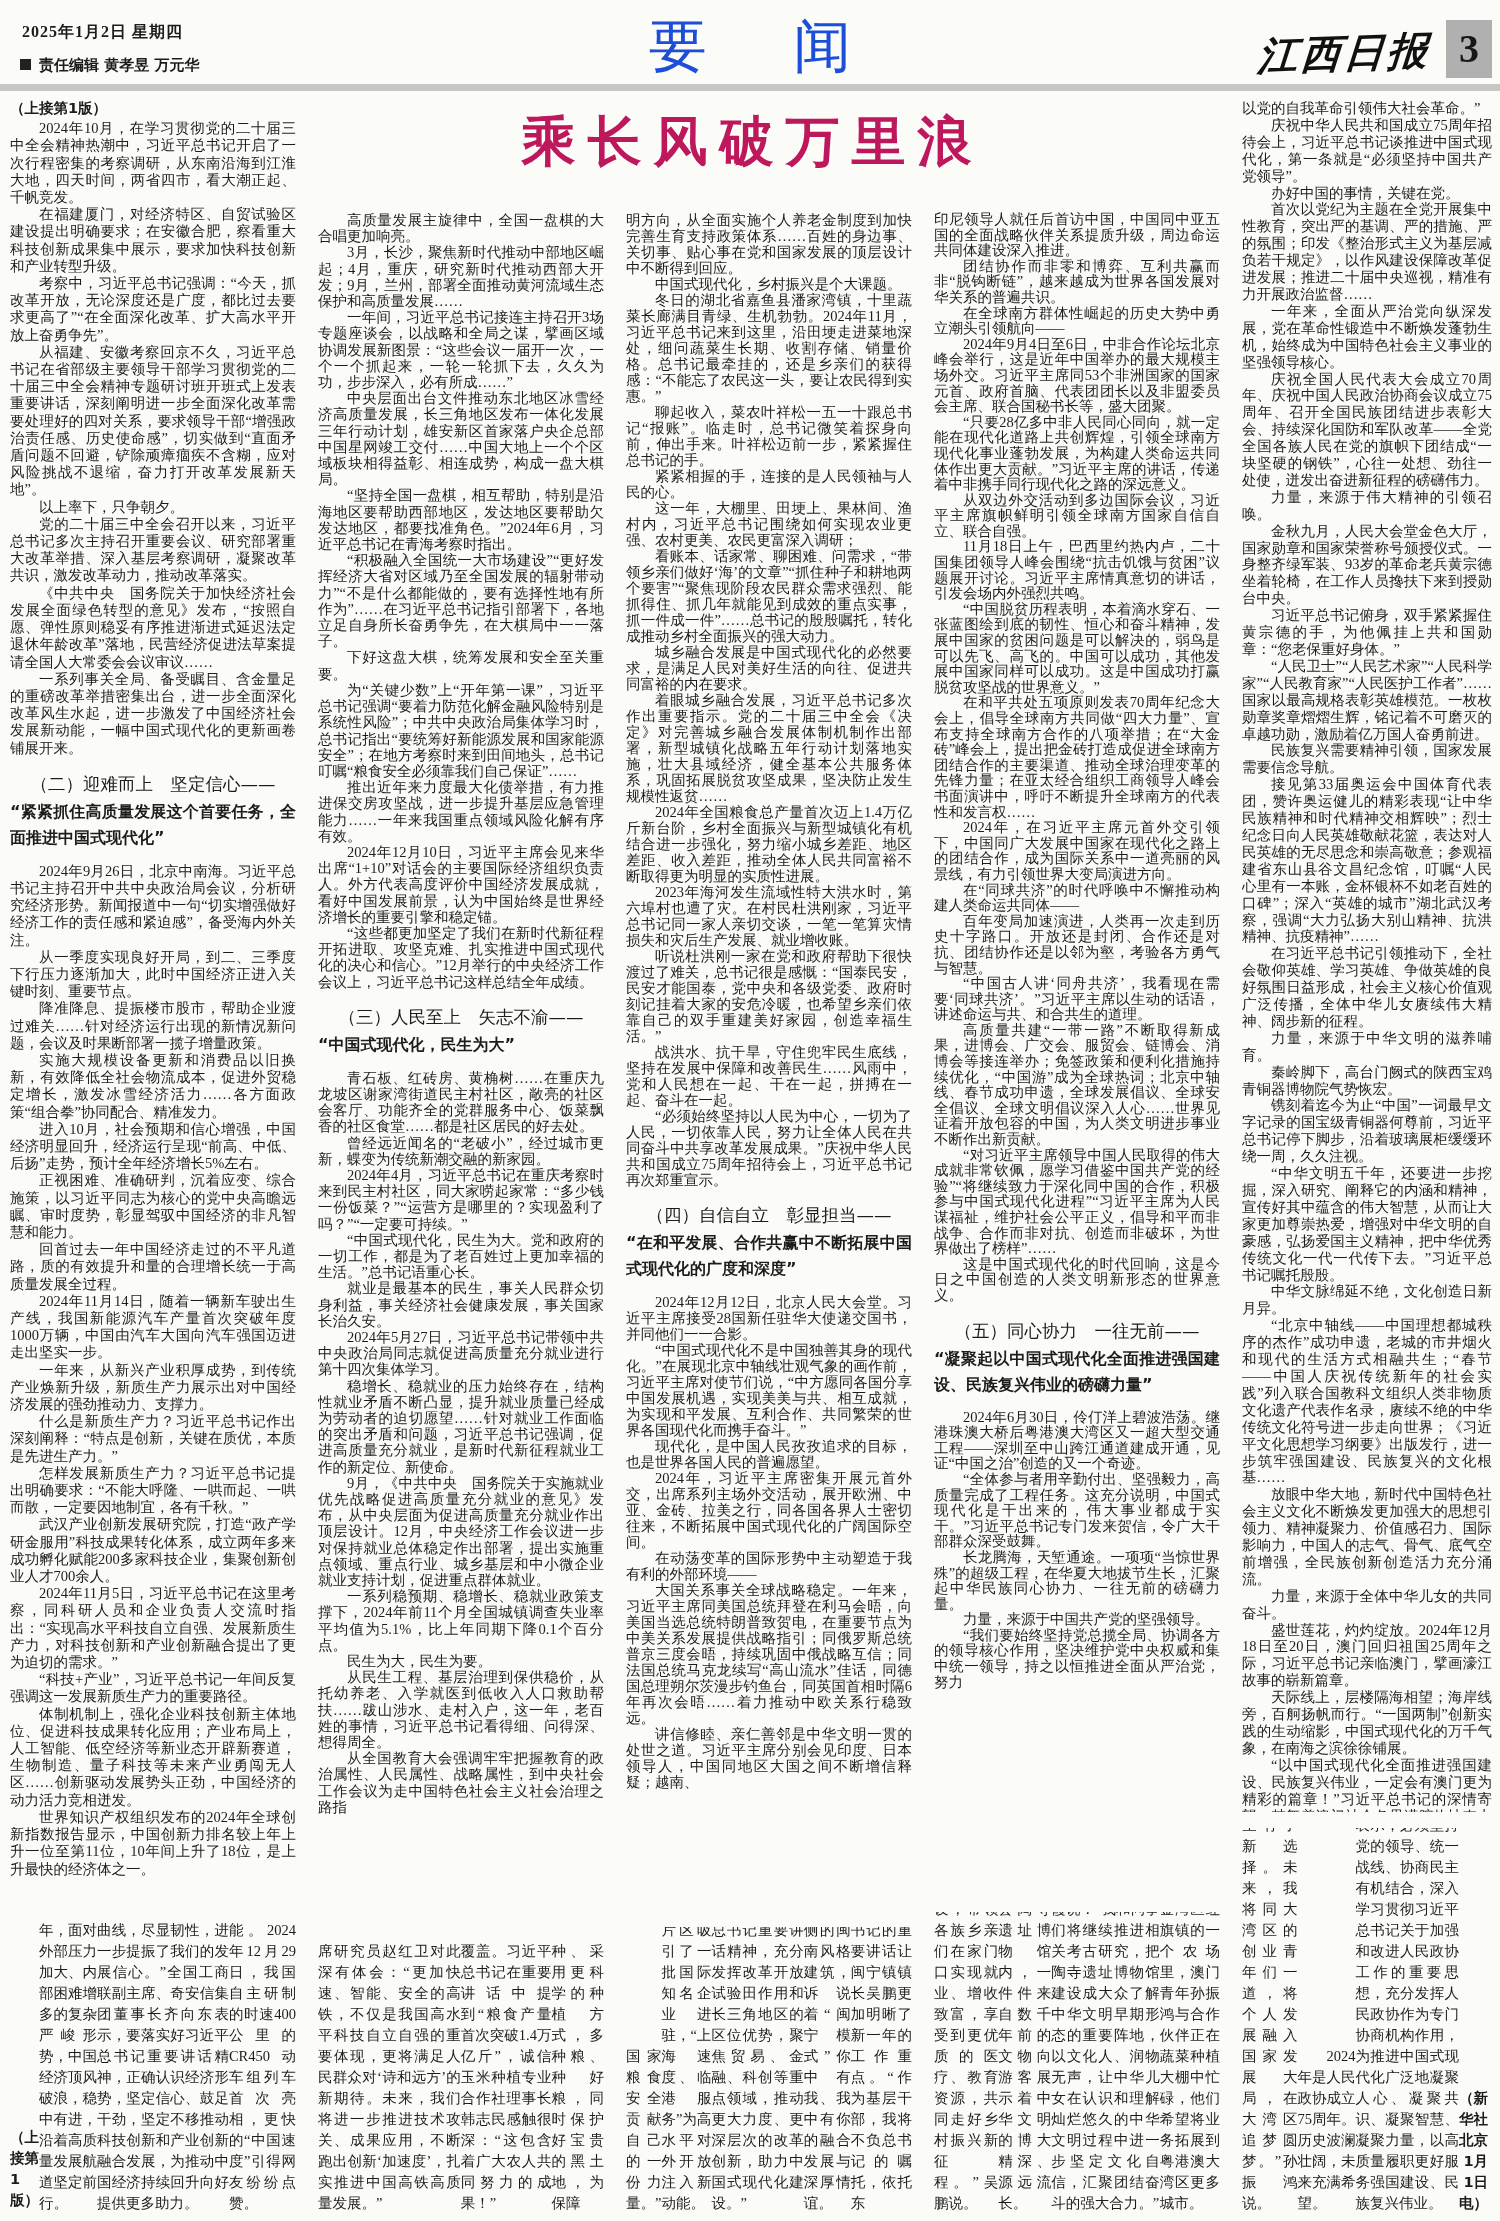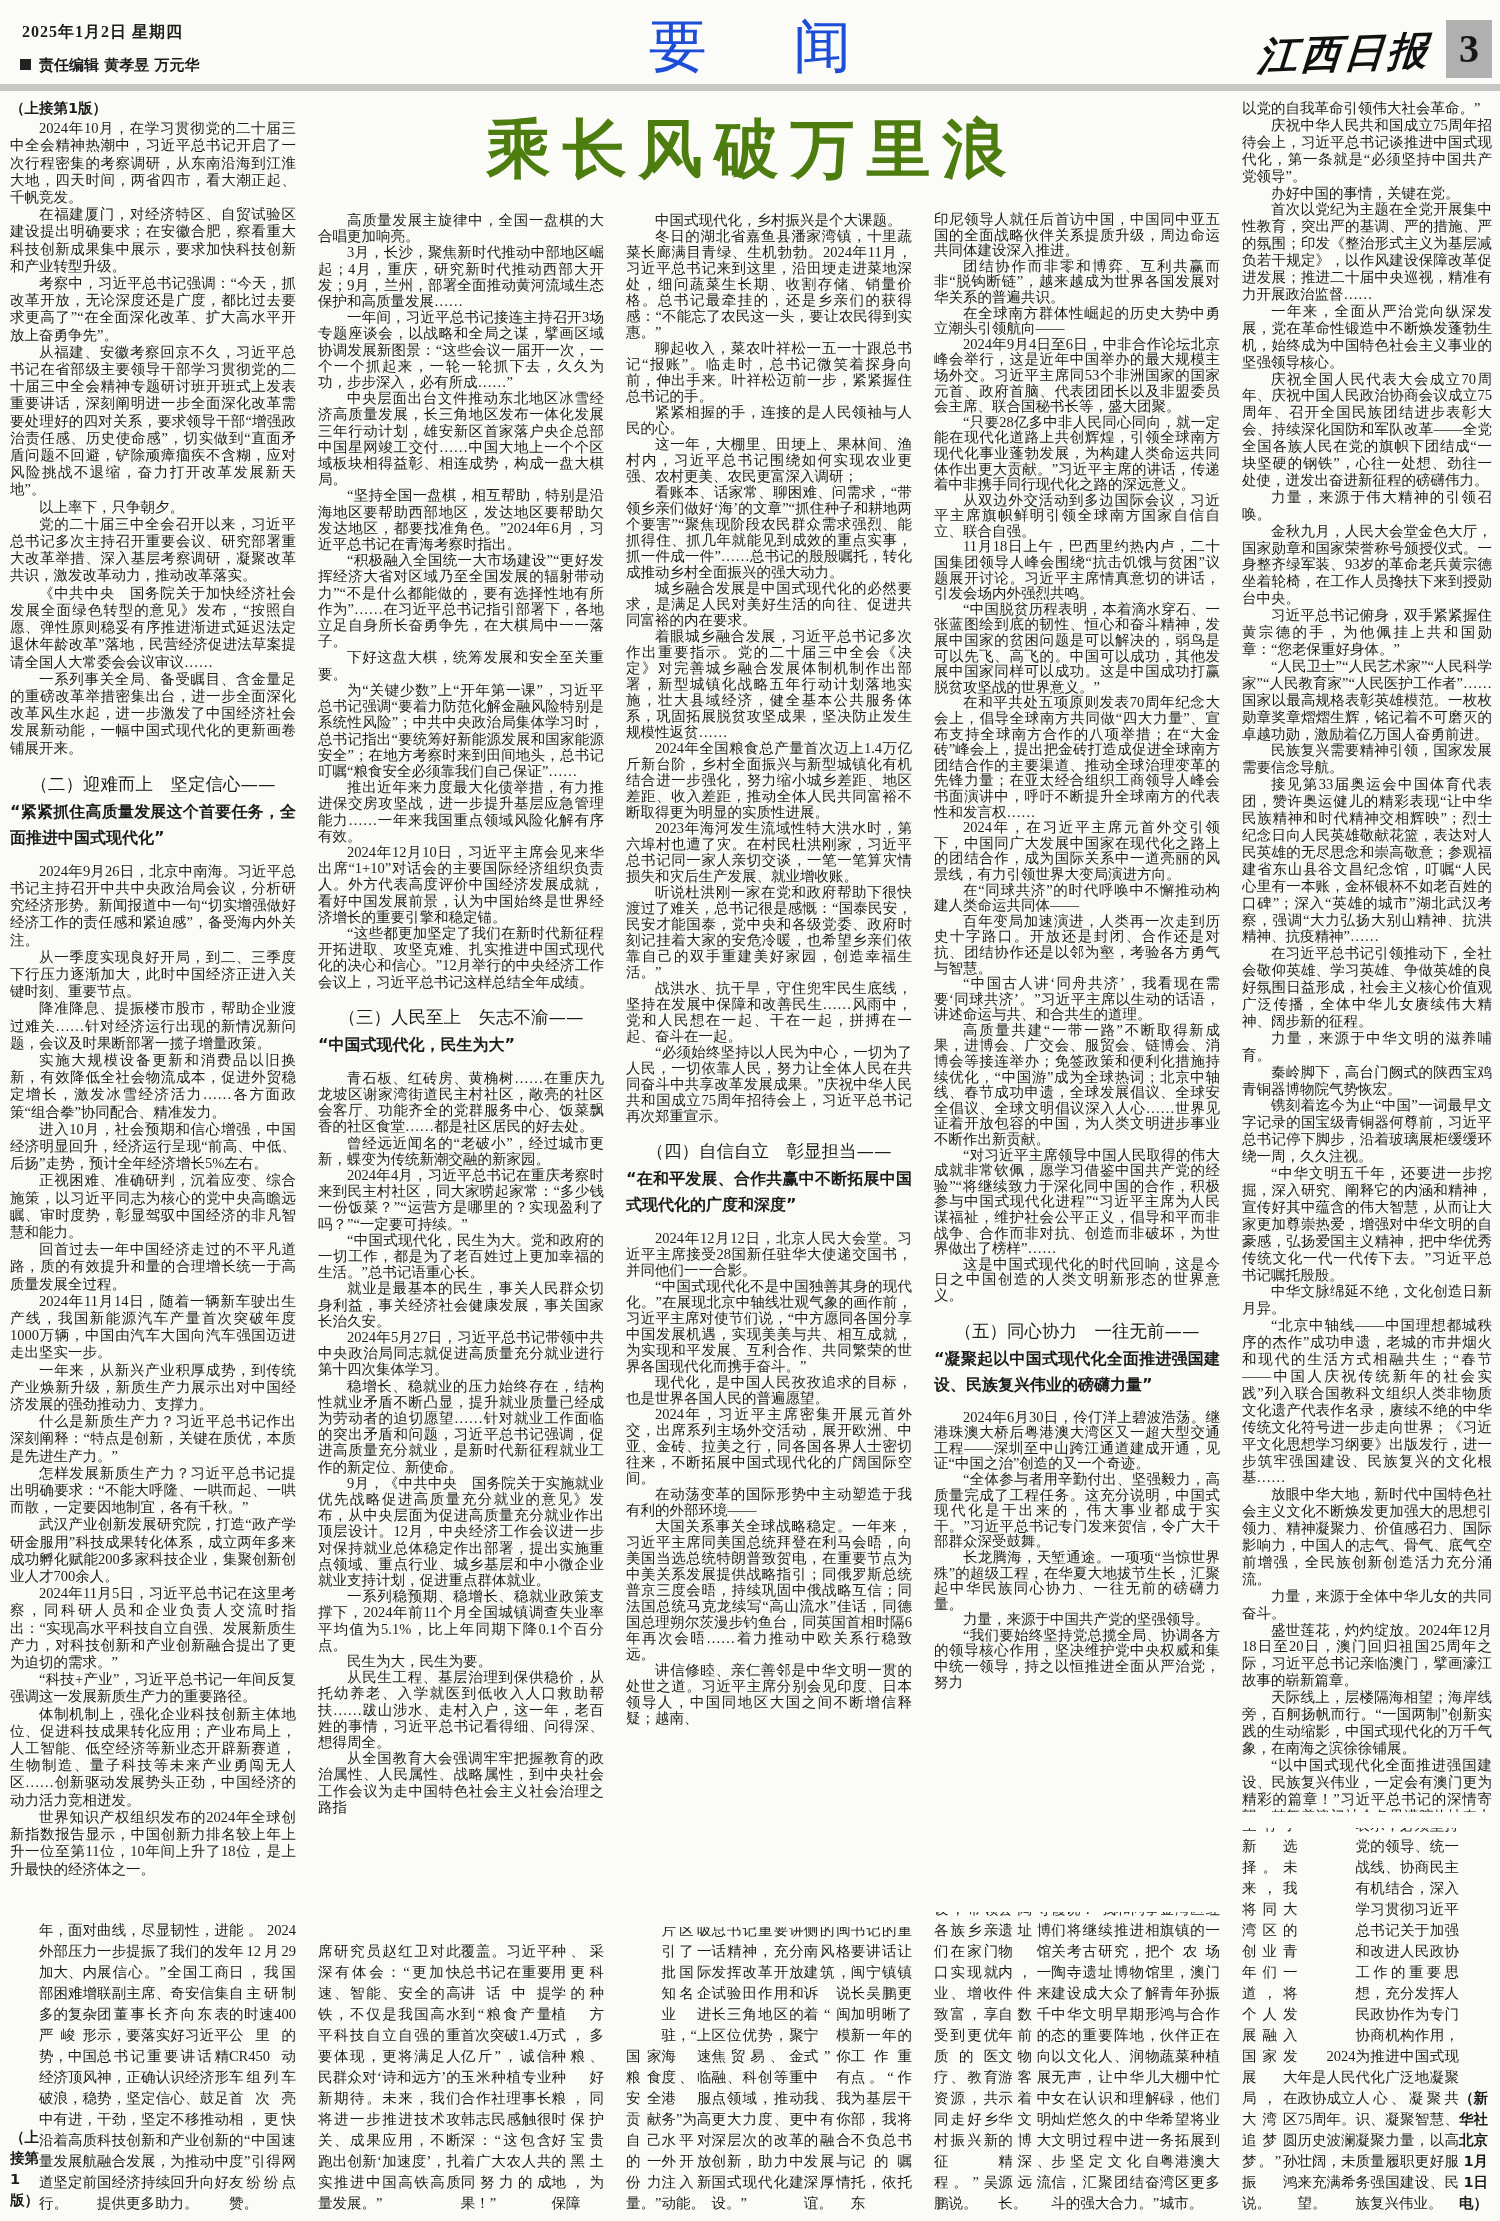--- a/index.html
+++ b/index.html
@@ -15,21 +15,21 @@
                 font-family:"DejaVu Sans","Liberation Sans",sans-serif;}
   .mast-paper{position:absolute;right:70px;top:26px;font-size:40px;font-weight:bold;font-style:italic;
               transform:skewX(-6deg) rotate(-2deg);letter-spacing:3px;color:#111;
               font-family:"DejaVu Serif","Liberation Serif",serif;}
   .mast-pagenum{position:absolute;right:8px;top:20px;width:46px;height:58px;background:#b0b0b0;
                 color:#171717;font-size:40px;font-weight:bold;text-align:center;line-height:58px;
                 font-family:"Liberation Serif",serif;}
   .mast-rule{position:absolute;left:0;top:84px;width:1500px;height:7px;background:#c7c7c5;}
   
   .headline{position:absolute;left:295px;top:106px;width:915px;height:100px;text-align:center;
-            font-size:64px;font-weight:900;letter-spacing:12px;color:#4d7c0f;white-space:nowrap;
+            font-size:54px;font-weight:900;letter-spacing:12px;color:#be185d;white-space:nowrap;
             font-family:"DejaVu Sans","Liberation Sans",sans-serif;}
   
   .seg{position:absolute;text-align:justify;font-size:14.5px;overflow:hidden;background:#fbfbf8;}
   .seg p{margin:0;}
   .seg p.p{text-indent:2em;}
   .seg p.c{text-indent:0;}
   .seg p.m{font-weight:bold;font-family:"DejaVu Sans","Liberation Sans",sans-serif;margin-bottom:3px;}
   .seg p.h{font-weight:normal;text-align:center;text-indent:0;font-size:17.5px;line-height:26px;
            margin:14px 0 2px;font-family:"DejaVu Sans","Liberation Sans",sans-serif;}
   .seg p.q{font-weight:bold;text-indent:0;font-size:16px;line-height:26px;margin:0 0 12px;
@@ -125,20 +125,21 @@
         <p class="p">民生为大，民生为要。</p>
         <p class="p">从民生工程、基层治理到保供稳价，从托幼养老、入学就医到低收入人口救助帮扶……跋山涉水、走村入户，这一年，老百姓的事情，习近平总书记看得细、问得深、想得周全。</p>
         <p class="p">从全国教育大会强调牢牢把握教育的政治属性、人民属性、战略属性，到中央社会工作会议为走中国特色社会主义社会治理之路指</p>
       </div>
       <div class="seg column-2-bottom segb">
         <p class="p">习近平总书记在重要讲话中强调“科技创新取得重要进展，新质生产力稳步发展”，中国铁道科学研究院集团有限公司首席研究员赵红卫对此深有体会：“更加快速、智能、安全的高铁，不仅是我国高水平科技自立自强的重要体现，更将满足人民群众对‘诗和远方’的新期待。未来，我们将进一步推进技术攻关、成果应用，不断跑出创新‘加速度’，扎实推进中国高铁高质量发展。”</p>
         <p class="p">瑞雪兆丰年。在黑龙江哈尔滨市依兰县达连河镇长兴村，连片农田被皑皑白雪覆盖。习近平总书记在重要讲话中提到“粮食产量首次突破1.4万亿斤”，诚信玉米种植专业合作社理事长韩志民感触很深：“这包含着广大农人共同努力的成果！”</p>
         <p class="p">新的一年，韩志民充满信心：“将选用更优良的作物品种、采用更科学的种植方式，多种粮、种好粮，同时保护好宝贵的黑土地，为保障</p>
       </div>
       <div class="seg column-3-main">
+        <p class="c">明方向，从全面实施个人养老金制度到加快完善生育支持政策体系……百姓的身边事、关切事、贴心事在党和国家发展的顶层设计中不断得到回应。</p>
         <p class="p">中国式现代化，乡村振兴是个大课题。</p>
         <p class="p">冬日的湖北省嘉鱼县潘家湾镇，十里蔬菜长廊满目青绿、生机勃勃。2024年11月，习近平总书记来到这里，沿田埂走进菜地深处，细问蔬菜生长期、收割存储、销量价格。总书记最牵挂的，还是乡亲们的获得感：“不能忘了农民这一头，要让农民得到实惠。”</p>
         <p class="p">聊起收入，菜农叶祥松一五一十跟总书记“报账”。临走时，总书记微笑着探身向前，伸出手来。叶祥松迈前一步，紧紧握住总书记的手。</p>
         <p class="p">紧紧相握的手，连接的是人民领袖与人民的心。</p>
         <p class="p">这一年，大棚里、田埂上、果林间、渔村内，习近平总书记围绕如何实现农业更强、农村更美、农民更富深入调研；</p>
         <p class="p">看账本、话家常、聊困难、问需求，“带领乡亲们做好‘海’的文章”“抓住种子和耕地两个要害”“聚焦现阶段农民群众需求强烈、能抓得住、抓几年就能见到成效的重点实事，抓一件成一件”……总书记的殷殷嘱托，转化成推动乡村全面振兴的强大动力。</p>
         <p class="p">城乡融合发展是中国式现代化的必然要求，是满足人民对美好生活的向往、促进共同富裕的内在要求。</p>
         <p class="p">着眼城乡融合发展，习近平总书记多次作出重要指示。党的二十届三中全会《决定》对完善城乡融合发展体制机制作出部署，新型城镇化战略五年行动计划落地实施，壮大县域经济，健全基本公共服务体系，巩固拓展脱贫攻坚成果，坚决防止发生规模性返贫……</p>
         <p class="p">2024年全国粮食总产量首次迈上1.4万亿斤新台阶，乡村全面振兴与新型城镇化有机结合进一步强化，努力缩小城乡差距、地区差距、收入差距，推动全体人民共同富裕不断取得更为明显的实质性进展。</p>
         <p class="p">2023年海河发生流域性特大洪水时，第六埠村也遭了灾。在村民杜洪刚家，习近平总书记同一家人亲切交谈，一笔一笔算灾情损失和灾后生产发展、就业增收账。</p>

